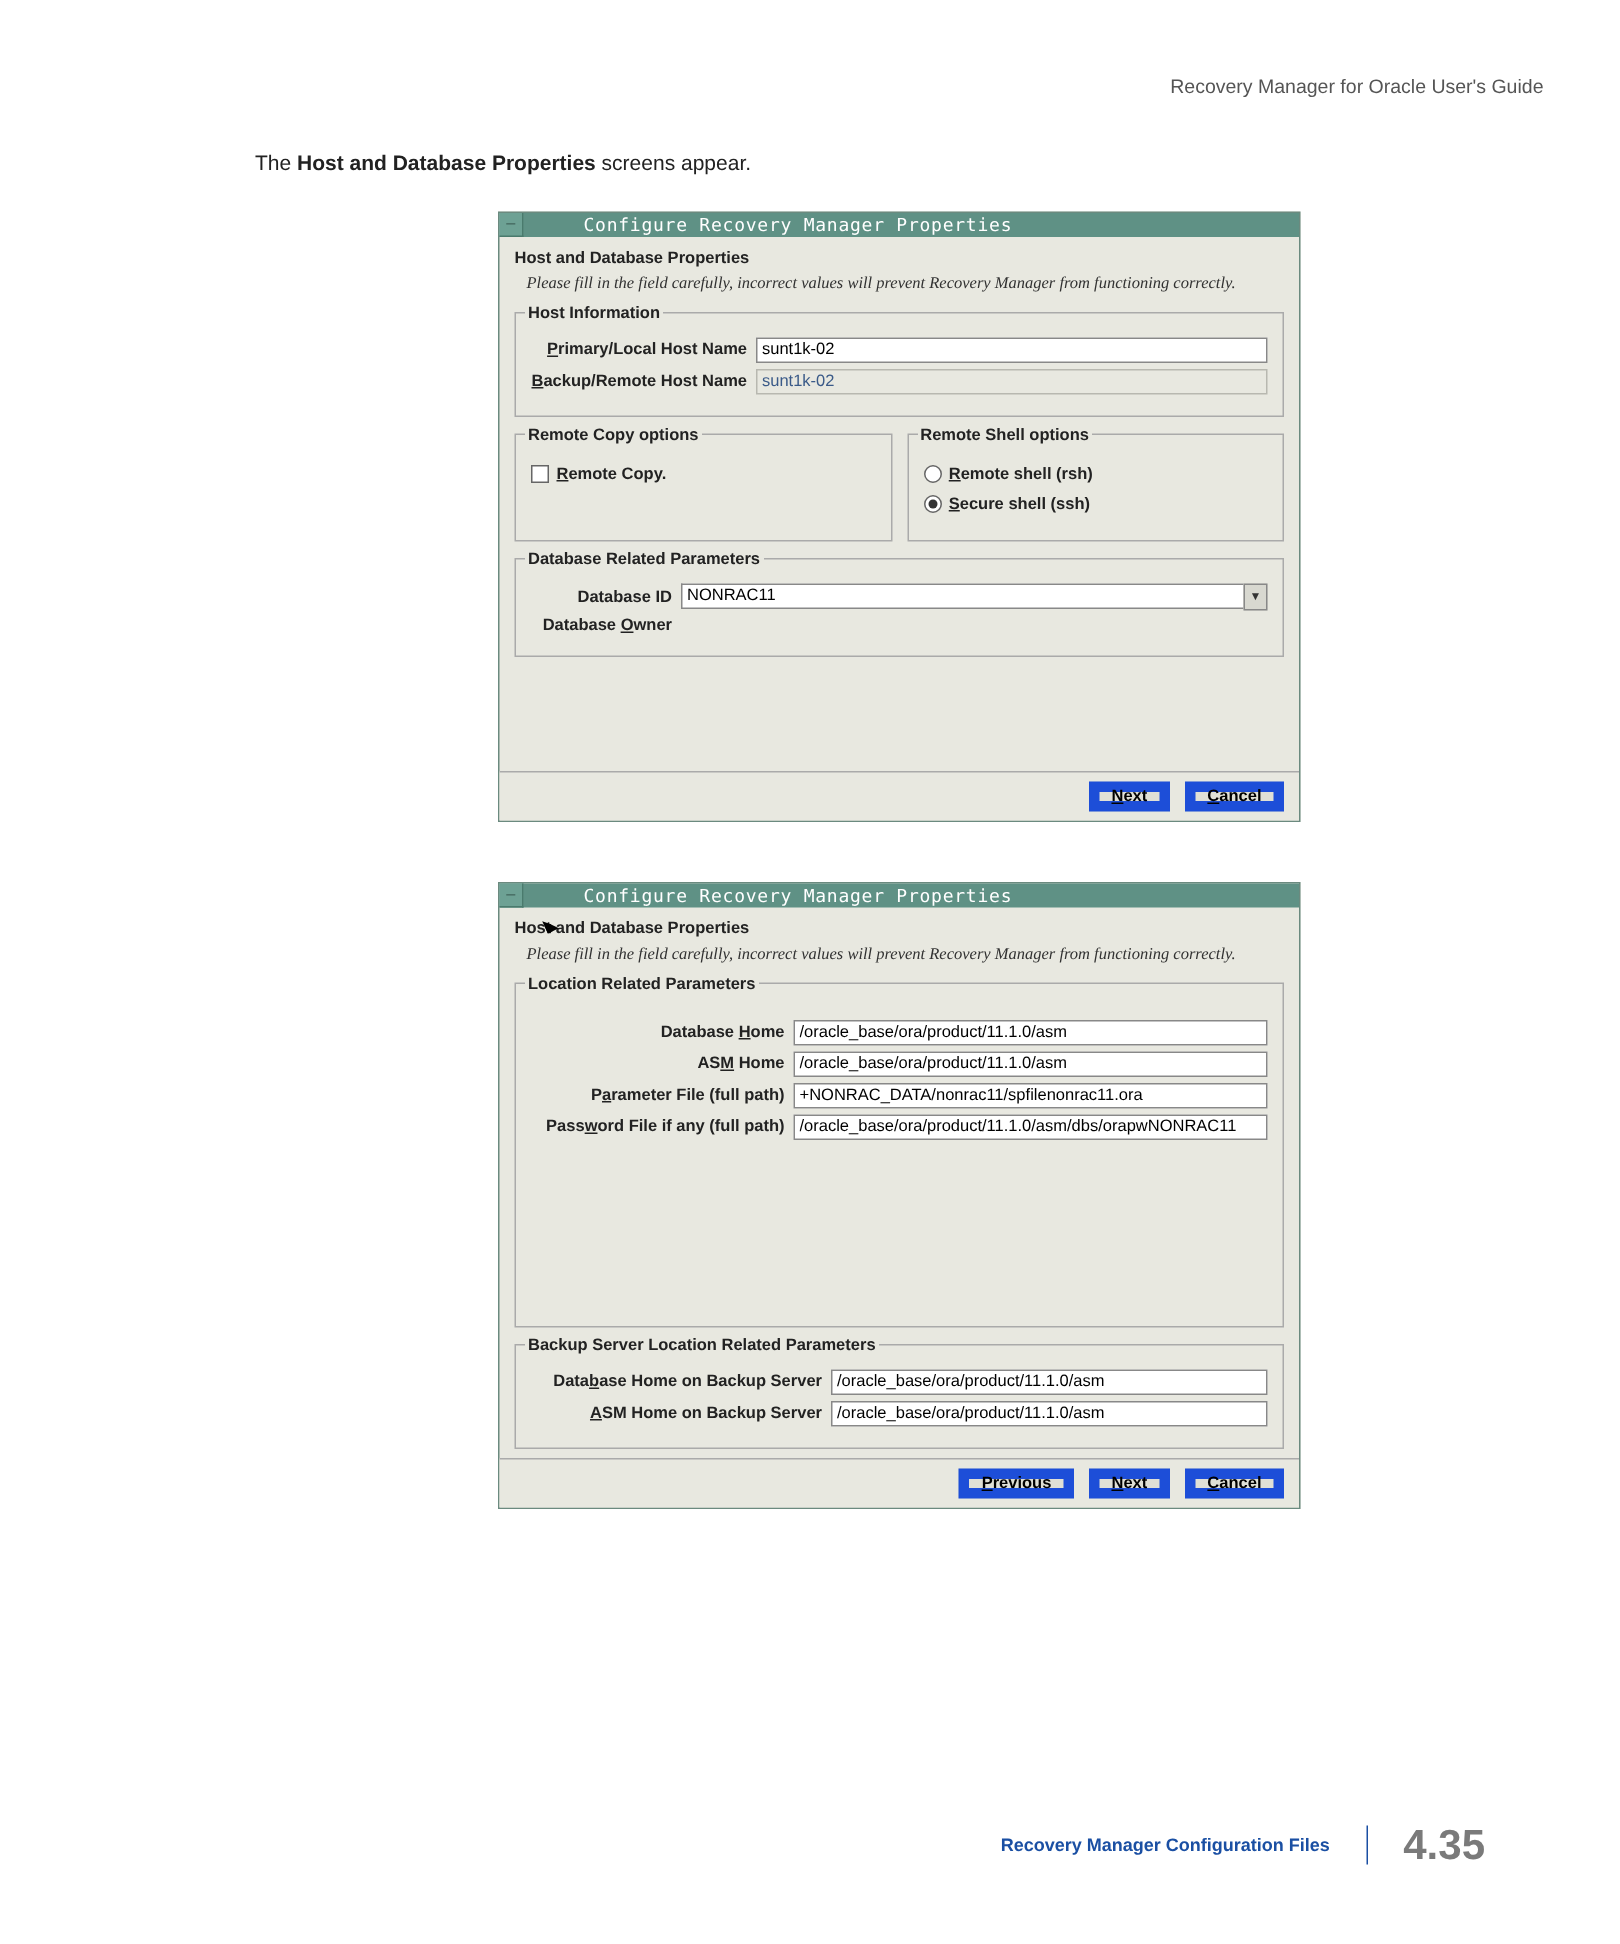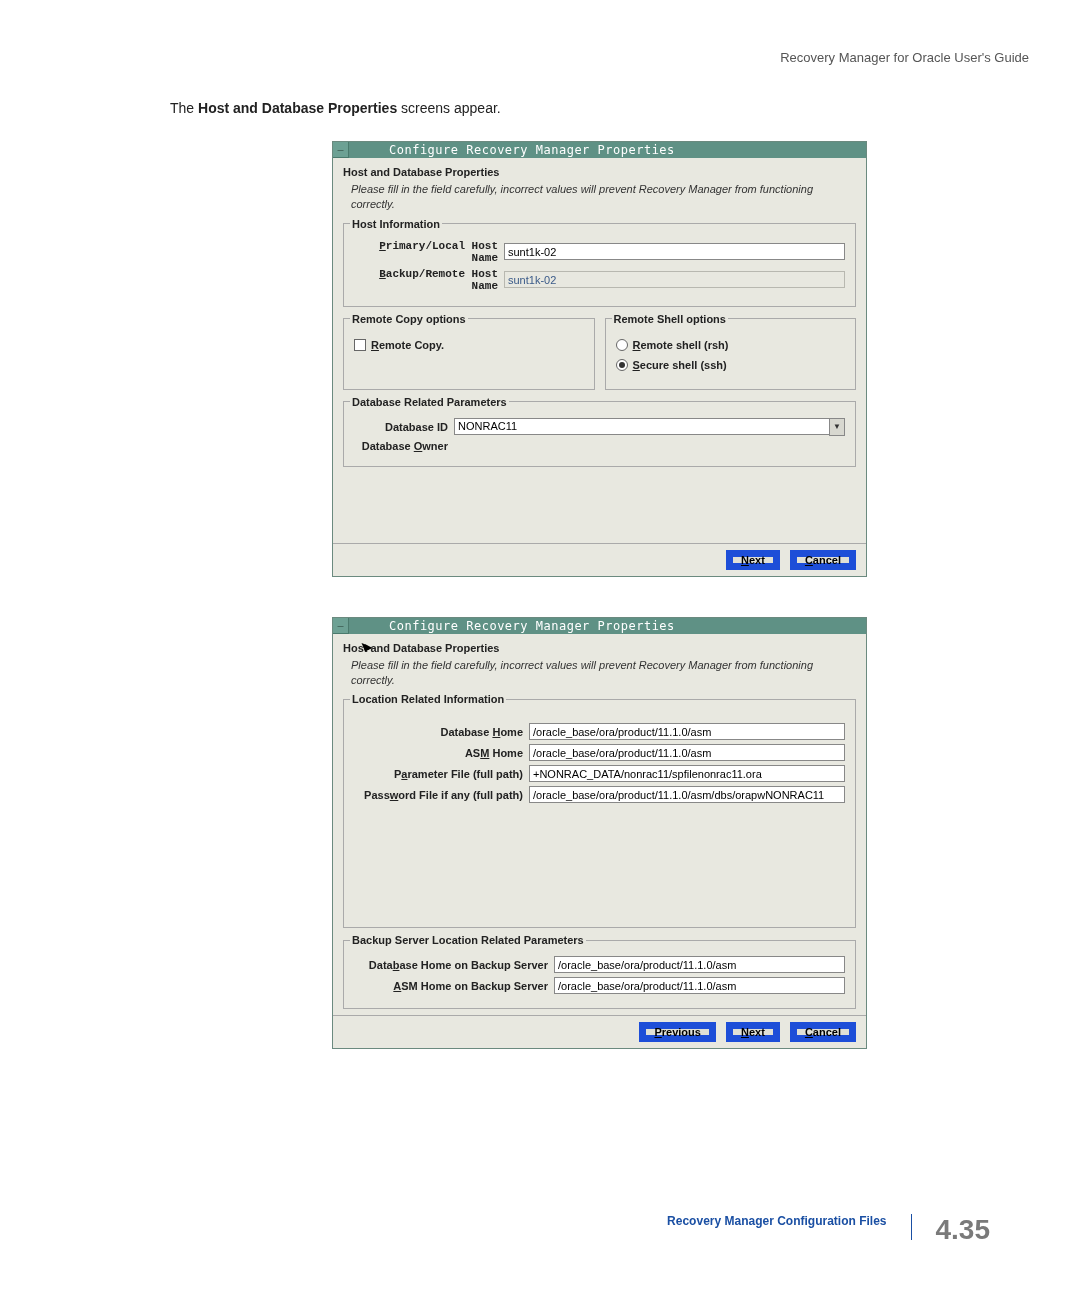--- a/index.html
+++ b/index.html
@@ -69,20 +69,21 @@
     font-weight: bold;
     font-size: 11px;
     margin-bottom: 4px;
   }
   .section-desc {
     font-style: italic;
     font-size: 11px;
     color: #323232;
     margin: 0 0 4px 8px;
     line-height: 1.35;
+    font-family: Liberation Serif, serif;
   }
   fieldset.group {
     border: 1px solid #aaa;
     margin: 6px 0 6px 0;
     padding: 10px 10px 10px 10px;
     font-size: 11px;
   }
   fieldset.group > legend {
     font-weight: bold;
     font-size: 11px;
@@ -100,21 +101,21 @@
     align-items: center;
     margin-bottom: 4px;
   }
   .form-row .lbl {
     font-weight: bold;
     font-size: 11px;
     text-align: right;
     padding-right: 6px;
     flex-shrink: 0;
   }
-  .lbl-w1 { width: 150px; font-family: Liberation Mono, monospace; }
+  .lbl-w1 { width: 150px; }
   .lbl-w2 { width: 100px; }
   .lbl-w3 { width: 175px; }
   .lbl-w4 { width: 200px; }
   .txt-input {
     flex: 1;
     height: 17px;
     border: 1px solid #888;
     background: #fff;
     font-size: 11px;
     padding: 0 3px;
@@ -195,21 +196,21 @@
     display: flex;
     align-items: center;
     justify-content: center;
     padding: 0 8px;
   }
   .footer {
     position: absolute;
     bottom: 50px;
     right: 90px;
     display: flex;
-    align-items: flex-start;
+    align-items: center;
     gap: 24px;
     margin-top: 20px;
   }
   .footer-link {
     color: #1a4fa3;
     font-weight: bold;
     font-size: 12px;
   }
   .footer-divider {
     width: 1px; height: 26px; background: #1a4fa3;
@@ -316,21 +317,21 @@
   <div class="dialog">
     <div class="title-row">
       <div class="win-ctrl">–</div>
       <div class="title-text">Configure Recovery Manager Properties</div>
     </div>
     <div class="dlg-body">
       <div class="section-title cursor">Host and Database Properties</div>
       <div class="section-desc">Please fill in the field carefully, incorrect values will prevent Recovery Manager from functioning correctly.</div>
 
       <fieldset class="group">
-        <legend>Location Related Information</legend>
+        <legend>Location Related Parameters</legend>
         <div style="height:8px"></div>
         <div class="form-row">
           <div class="lbl lbl-w3">Database <span class="underline-char">H</span>ome</div>
           <input class="txt-input" value="/oracle_base/ora/product/11.1.0/asm" style="">
         </div>
         <div class="form-row">
           <div class="lbl lbl-w3">AS<span class="underline-char">M</span> Home</div>
           <input class="txt-input" value="/oracle_base/ora/product/11.1.0/asm" style="">
         </div>
         <div class="form-row">

